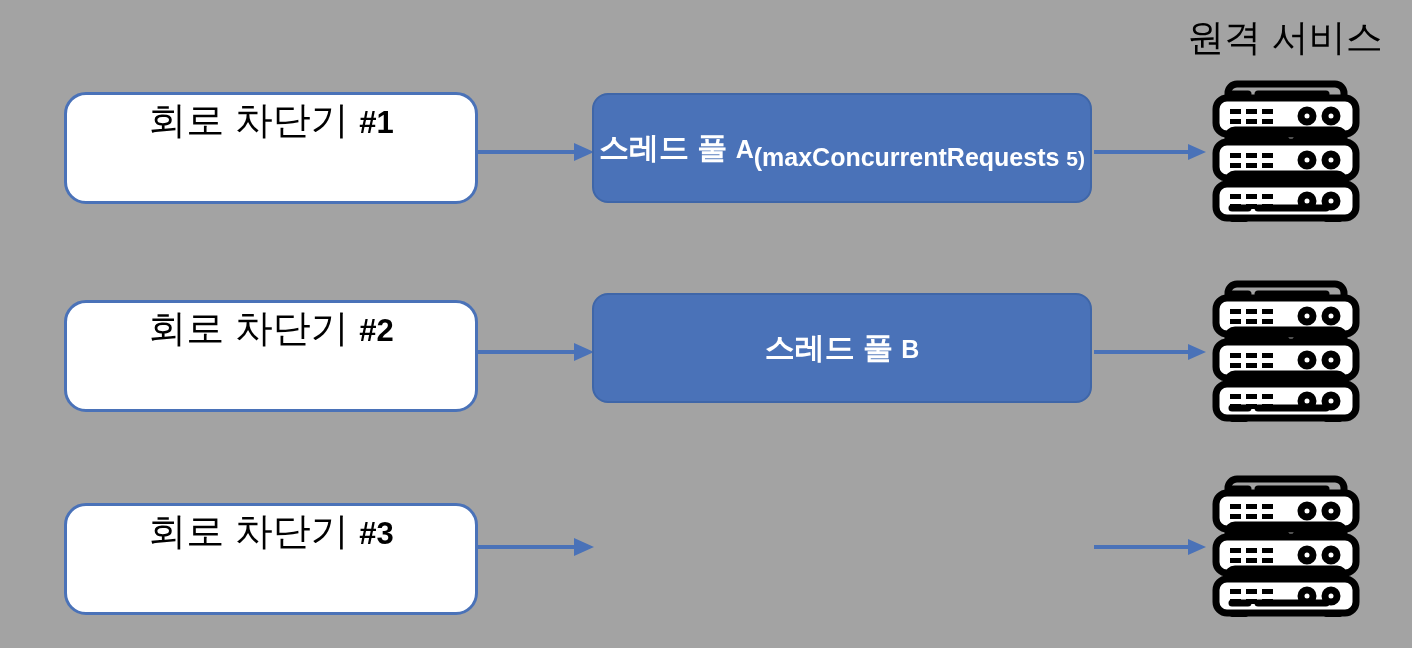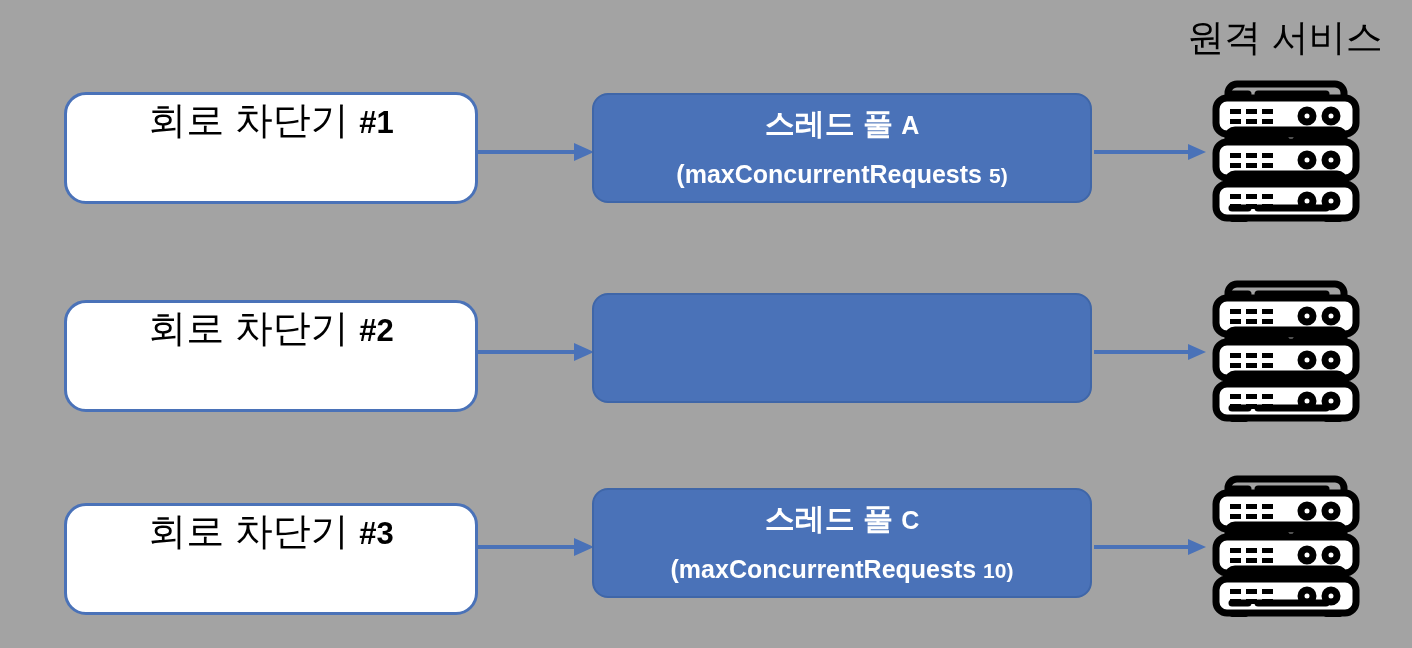--- a/index.html
+++ b/index.html
@@ -60,21 +60,21 @@
   .pool-box {
     position: absolute;
     left: 592px;
     width: 500px;
     height: 110px;
     box-sizing: border-box;
     background: #4a72b8;
     border: 2px solid #3f66a8;
     border-radius: 16px;
     display: flex;
-    flex-direction: column;
+    flex-direction: row;
     align-items: center;
     justify-content: center;
     color: #ffffff;
     text-align: right;
   }
   .pool-title {
     font-size: 30px;
     font-weight: bold;
     line-height: 1.15;
     white-space: nowrap;
@@ -195,20 +195,21 @@
   </div>
 
   <div class="arrow" style="left:478px; top:339px; width:116px;">
     <svg viewBox="0 0 116 26" width="116" height="26" aria-hidden="true">
       <line x1="0" y1="13" x2="98" y2="13" stroke="#4a72b8" stroke-width="4"></line>
       <polygon points="96,4 116,13 96,22" fill="#4a72b8"></polygon>
     </svg>
   </div>
 
   <div class="pool-box" style="top:293px;">
+    <div class="pool-title"><span>스레드 풀</span> <span class="letter">B</span></div>
   </div>
 
   <div class="arrow" style="left:1094px; top:339px; width:112px;">
     <svg viewBox="0 0 112 26" width="112" height="26" aria-hidden="true">
       <line x1="0" y1="13" x2="96" y2="13" stroke="#4a72b8" stroke-width="4"></line>
       <polygon points="94,5 112,13 94,21" fill="#4a72b8"></polygon>
     </svg>
   </div>
 
   <div class="server-icon" style="top:280px;">
@@ -266,24 +267,20 @@
     <span class="breaker-label"><span>회로 차단기</span> <span class="num">#3</span></span>
   </div>
 
   <div class="arrow" style="left:478px; top:534px; width:116px;">
     <svg viewBox="0 0 116 26" width="116" height="26" aria-hidden="true">
       <line x1="0" y1="13" x2="98" y2="13" stroke="#4a72b8" stroke-width="4"></line>
       <polygon points="96,4 116,13 96,22" fill="#4a72b8"></polygon>
     </svg>
   </div>
 
-  <div class="pool-box" style="top:488px;">
-    <div class="pool-title"><span>스레드 풀</span> <span class="letter">C</span></div>
-    <div class="pool-sub"><span>(maxConcurrentRequests</span> <span class="n">10)</span></div>
-  </div>
 
   <div class="arrow" style="left:1094px; top:534px; width:112px;">
     <svg viewBox="0 0 112 26" width="112" height="26" aria-hidden="true">
       <line x1="0" y1="13" x2="96" y2="13" stroke="#4a72b8" stroke-width="4"></line>
       <polygon points="94,5 112,13 94,21" fill="#4a72b8"></polygon>
     </svg>
   </div>
 
   <div class="server-icon" style="top:475px;">
     <svg viewBox="0 0 168 142" aria-hidden="true">

